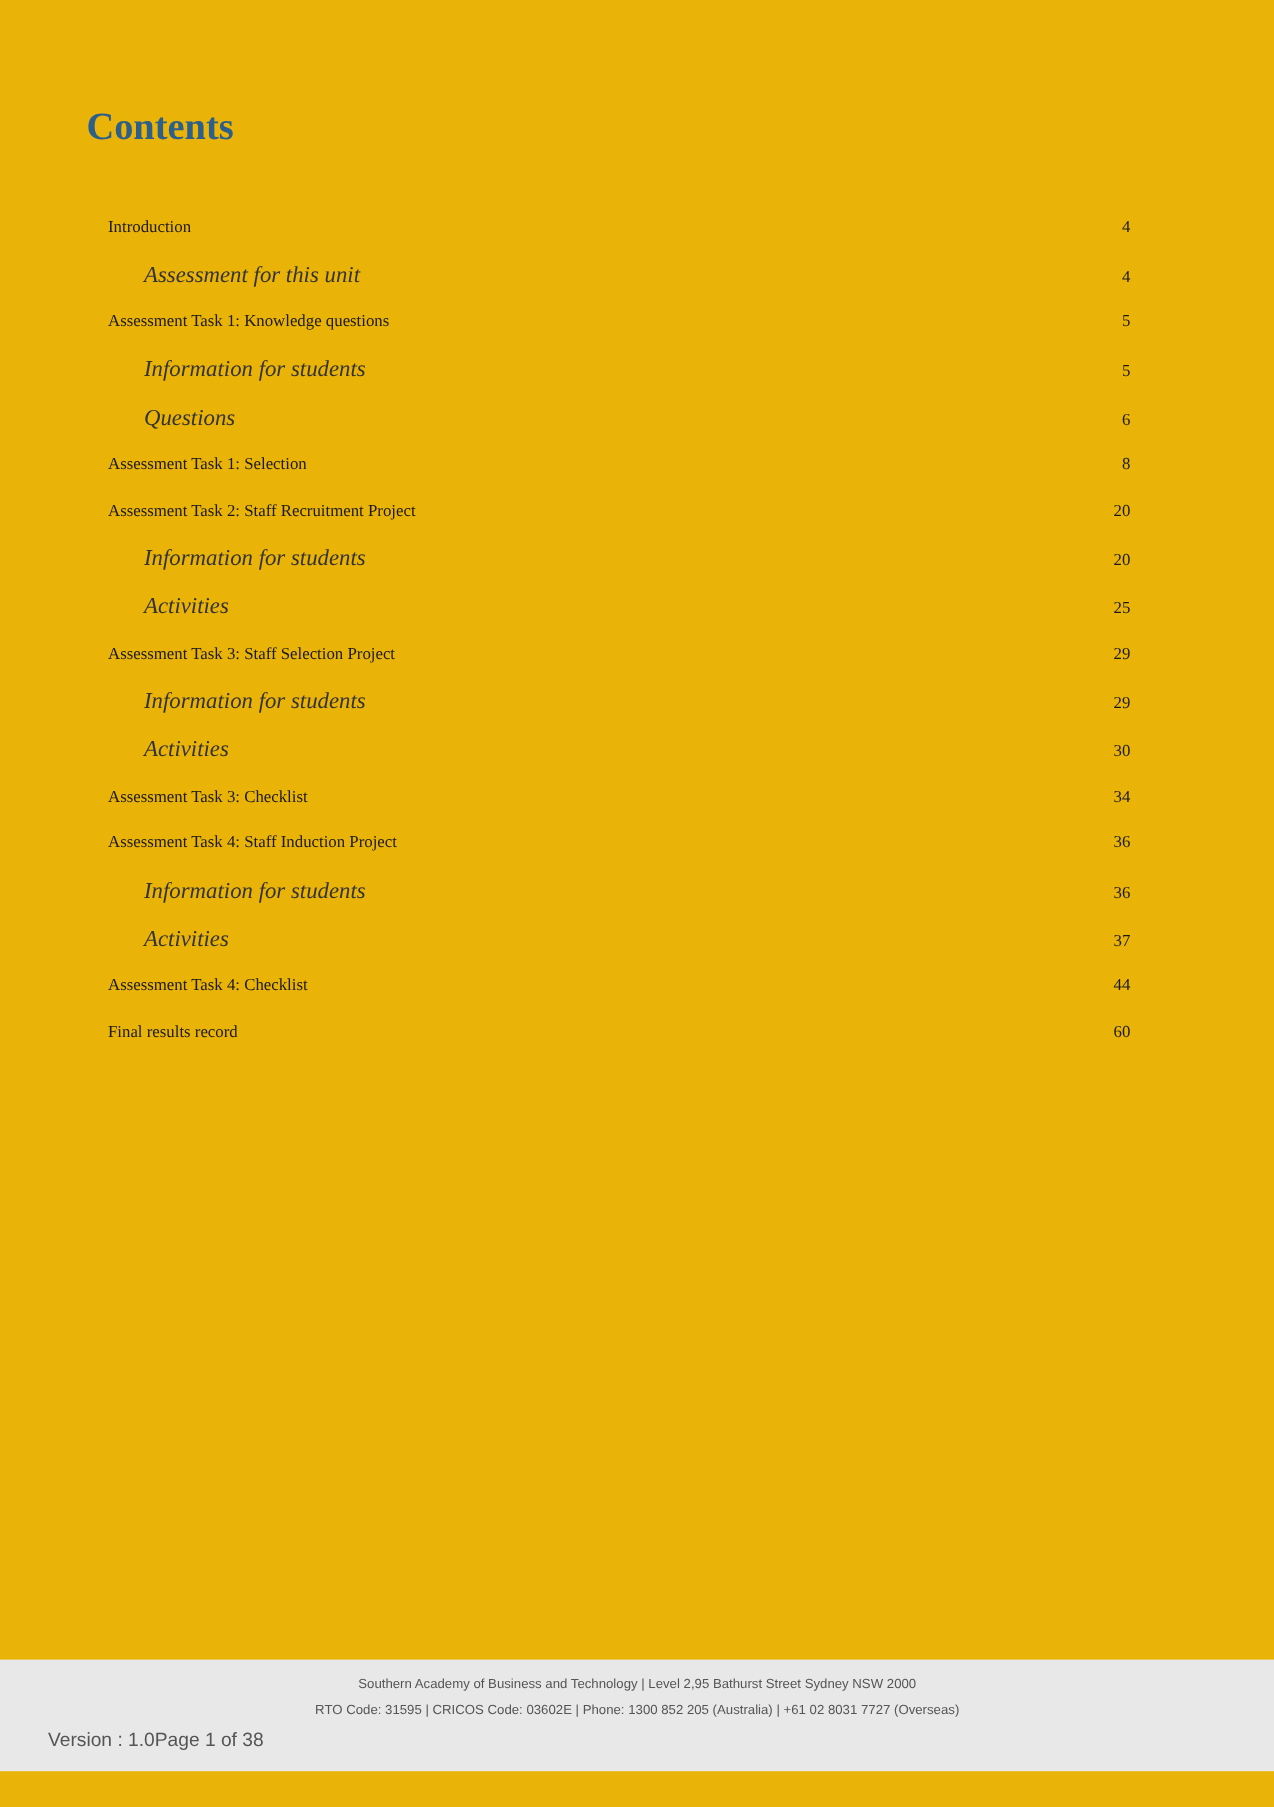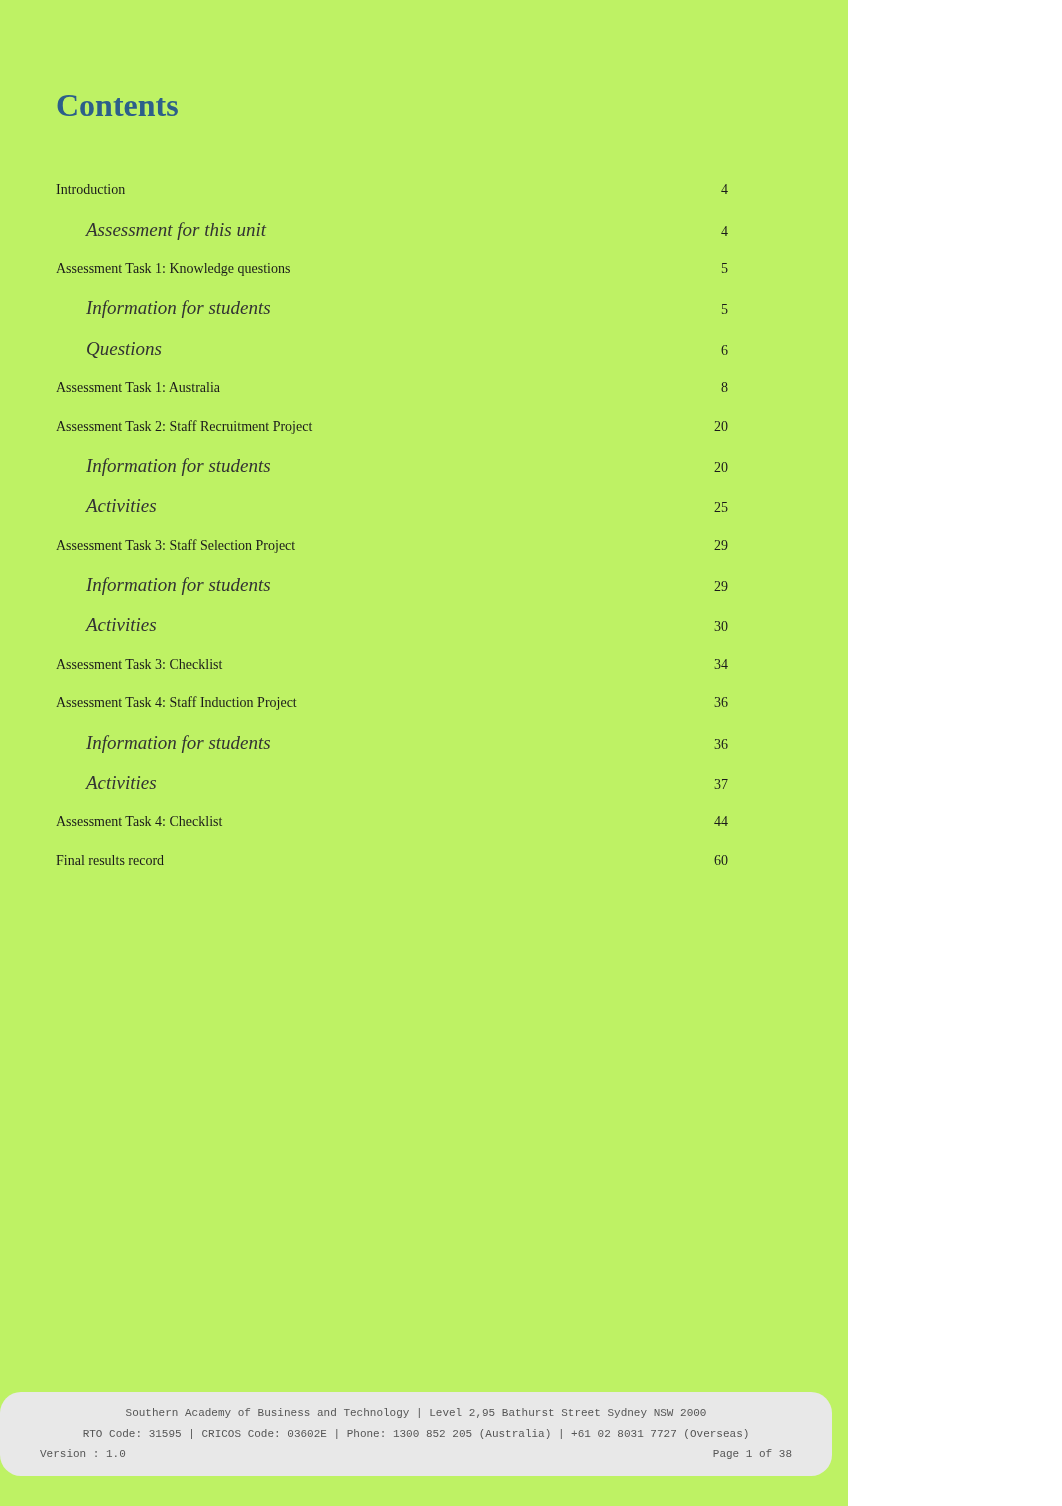--- a/index.html
+++ b/index.html
@@ -10,25 +10,25 @@
 
     body {
       font-family: Georgia, 'Times New Roman', serif;
       background-color: #ffffff;
       color: #1a1a1a;
       font-size: 14px;
       line-height: 1.6;
     }
 
     .page {
-      width: 848px;
+      width: 1062px;
       min-height: 1506px;
-      background: #bef264;
+      background: #eab308;
       position: relative;
-      padding: 80px 120px 100px 56px;
+      padding: 80px 120px 100px 72px;
     }
 
     .page-title {
       font-size: 32px;
       font-weight: bold;
       color: #2c5f8a;
       margin-bottom: 40px;
       font-family: Georgia, serif;
     }
 
@@ -50,20 +50,21 @@
     }
 
     .toc-entry {
       display: flex;
       align-items: baseline;
       width: 100%;
     }
 
     .toc-label {
       flex-shrink: 0;
+      margin-left: 18px;
     }
 
     .toc-label.level-1 {
       font-size: 14px;
       color: #1a1a1a;
     }
 
     .toc-label.level-2 {
       font-size: 19px;
       color: #333333;
@@ -80,46 +81,45 @@
     .toc-page {
       flex-shrink: 0;
       font-size: 14px;
       color: #1a1a1a;
     }
 
     .footer {
       position: absolute;
       bottom: 30px;
       left: 0;
-      right: 16px;
+      right: 0;
       text-align: center;
       font-size: 11px;
       color: #555555;
-      font-family: Liberation Mono, monospace;
+      font-family: Liberation Sans, sans-serif;
       line-height: 1.7;
       background-color: #e8e8e8;
       padding: 12px 20px;
-      border-radius: 21px;
     }
 
     .footer a {
       color: #2c5f8a;
       text-decoration: none;
     }
 
     .footer-top {
       text-align: center;
       margin-bottom: 2px;
     }
 
     .footer-bottom {
       display: flex;
-      justify-content: space-between;
+      justify-content: flex-start;
       padding: 0 20px;
-      font-size: 11px;
+      font-size: 16px;
     }
 
     .footer-bottom .version {
       text-align: left;
     }
 
     .footer-bottom .contact {
       text-align: center;
       flex: 1;
     }
@@ -165,21 +165,21 @@
       </div>
       <div class="toc-row level-2">
         <div class="toc-entry">
           <span class="toc-label level-2">Questions</span>
           <span class="toc-dots"></span>
           <span class="toc-page">6</span>
         </div>
       </div>
       <div class="toc-row level-1">
         <div class="toc-entry">
-          <span class="toc-label level-1">Assessment Task 1: Australia</span>
+          <span class="toc-label level-1">Assessment Task 1: Selection</span>
           <span class="toc-dots"></span>
           <span class="toc-page">8</span>
         </div>
       </div>
       <div class="toc-row level-1">
         <div class="toc-entry">
           <span class="toc-label level-1">Assessment Task 2: Staff Recruitment Project</span>
           <span class="toc-dots"></span>
           <span class="toc-page">20</span>
         </div>

